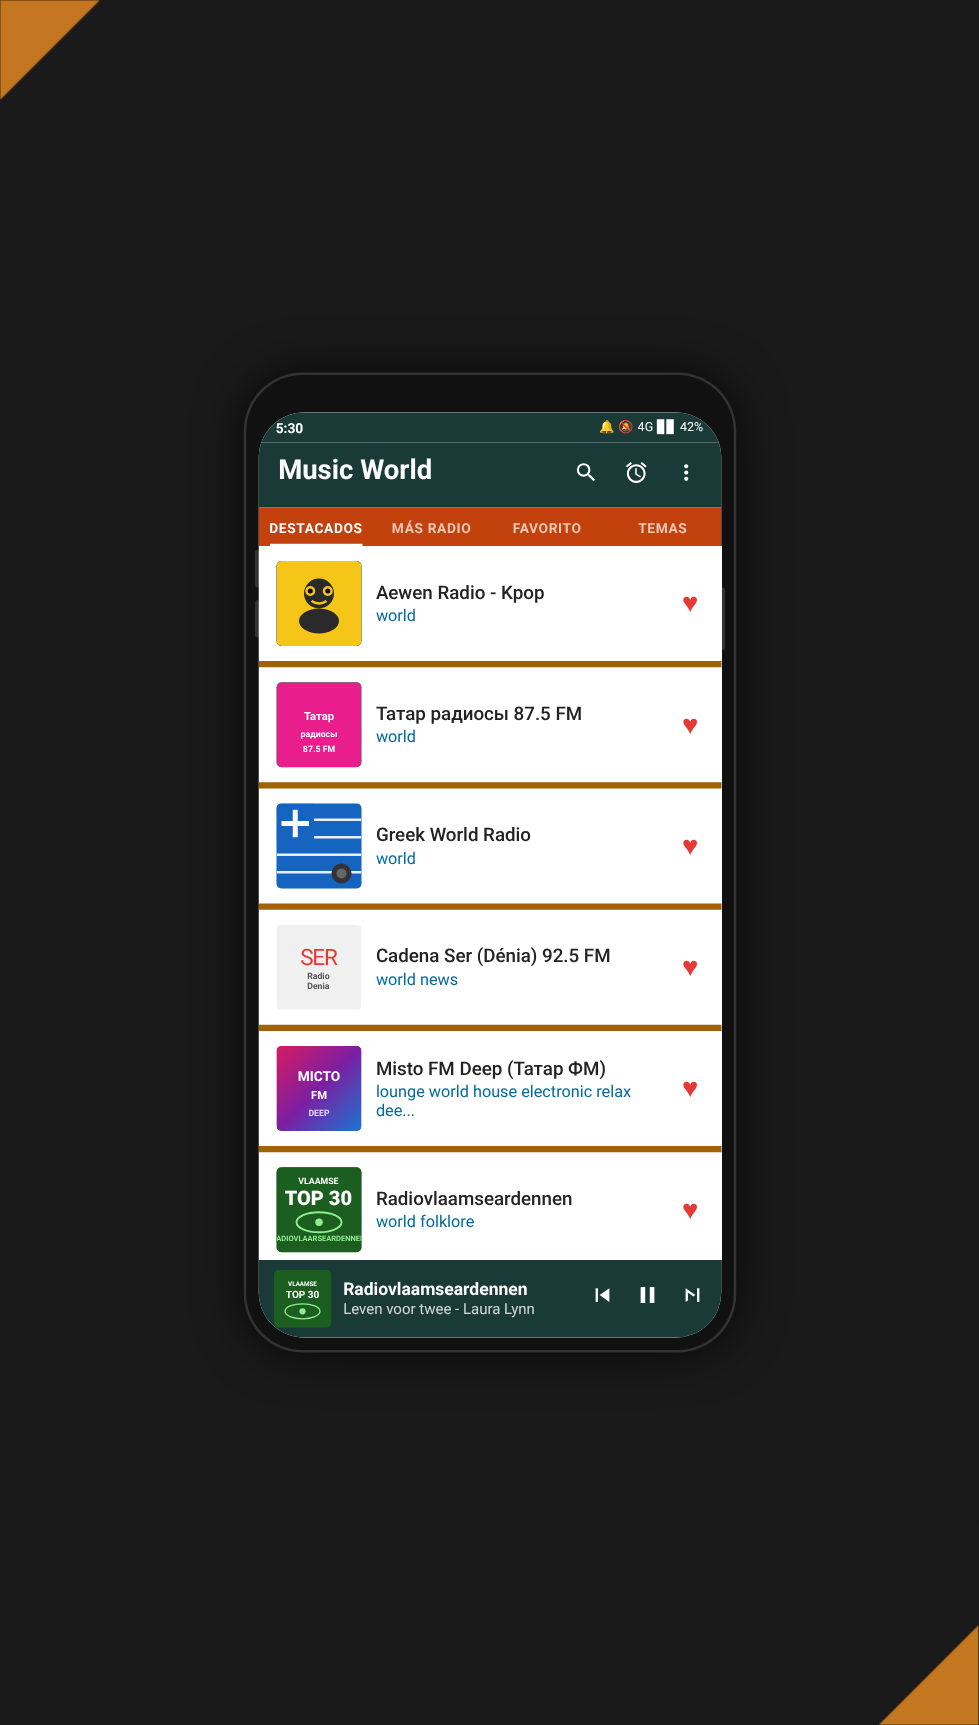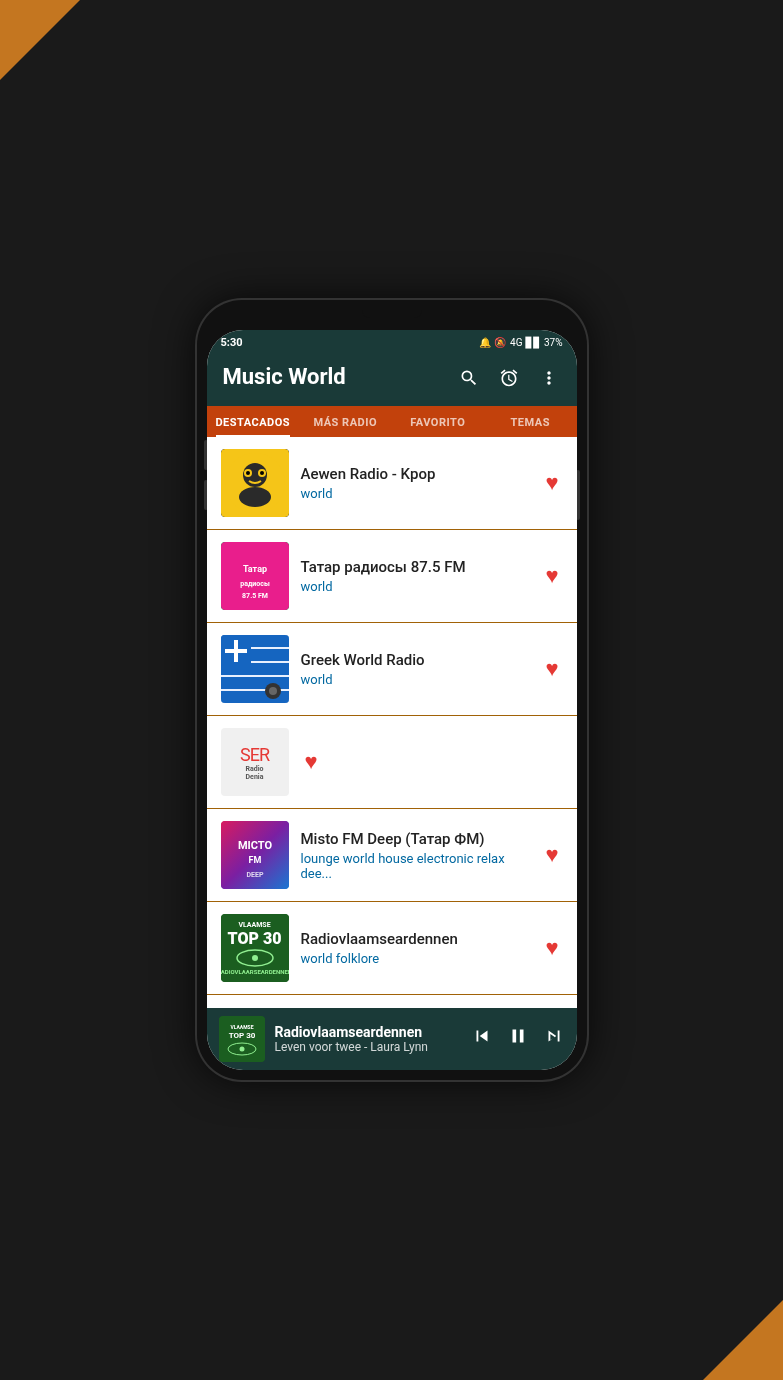--- a/index.html
+++ b/index.html
@@ -127,21 +127,21 @@
       flex: 1;
       overflow-y: auto;
       background: #fff;
     }
 
     
     .radio-item {
       display: flex;
       align-items: center;
       padding: 12px 14px;
-      border-bottom: 1px solid #a16207;
+      border-bottom: 5px solid #a16207;
       min-height: 80px;
       gap: 12px;
       cursor: pointer;
     }
 
     .station-logo {
       width: 68px;
       height: 68px;
       border-radius: 4px;
       flex-shrink: 0;
@@ -347,21 +347,21 @@
 
   <div class="phone-screen">
 
     <div class="status-bar">
       <span class="status-left">5:30</span>
       <div class="status-right">
         <span>🔔</span>
         <span>🔕</span>
         <span>4G</span>
         <span>▊▊</span>
-        <span>37%</span>
+        <span>42%</span>
       </div>
     </div>
 
     <div class="app-bar">
       <span class="app-title">Music World</span>
       <div class="app-bar-actions">
         <button class="icon-btn" title="Search">
           <svg width="20" height="20" viewBox="0 0 24 24" fill="white">
             <path d="M15.5 14h-.79l-.28-.27A6.471 6.471 0 0 0 16 9.5 6.5 6.5 0 1 0 9.5 16c1.61 0 3.09-.59 4.23-1.57l.27.28v.79l5 4.99L20.49 19l-4.99-5zm-6 0C7.01 14 5 11.99 5 9.5S7.01 5 9.5 5 14 7.01 14 9.5 11.99 14 9.5 14z"></path>
           </svg>
@@ -458,20 +458,24 @@
         <button class="favorite-btn">♥</button>
       </div>
 
       <div class="radio-item">
         <div class="station-logo cadena">
           <div class="cadena-logo-inner">
             <div class="cadena-ser-text">SER</div>
             <div class="cadena-radio-text">Radio</div>
             <div class="cadena-denia-text">Denia</div>
           </div>
+        </div>
+        <div class="station-info">
+          <div class="station-name">Cadena Ser (Dénia) 92.5 FM</div>
+          <div class="station-tags">world  news</div>
         </div>
         <button class="favorite-btn">♥</button>
       </div>
 
       <div class="radio-item">
         <div class="station-logo misto">
           <div class="misto-logo-inner">
             <svg width="68" height="68" viewBox="0 0 68 68">
               <defs>
                 <linearGradient id="mistoGrad" x1="0%" y1="0%" x2="100%" y2="100%">

